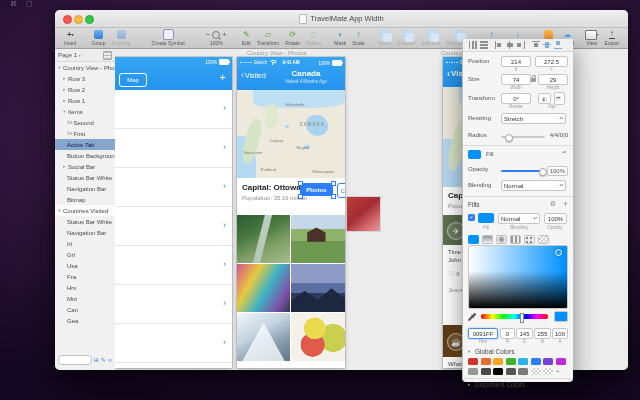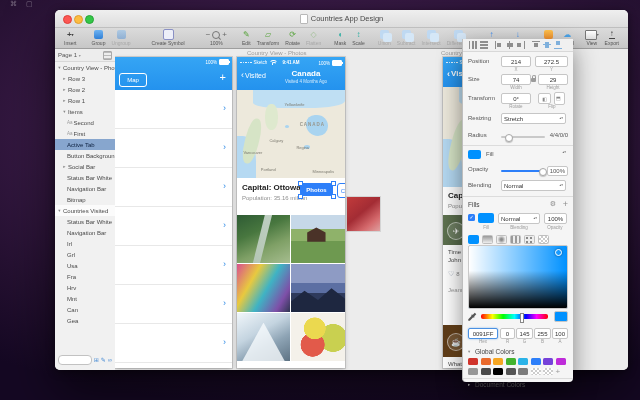--- a/index.html
+++ b/index.html
@@ -171,21 +171,21 @@
   <span class="a desk-glyph" style="left:10px;top:0px">⌘</span>
   <span class="a desk-glyph" style="left:26px;top:0px">▢</span>
 
   <div id="win" class="a">
 
     <div id="titlebar" class="a">
       <span class="tl r"></span>
       <span class="tl y"></span>
       <span class="tl g"></span>
       <span class="doc-ico"></span>
-      <span id="title">Countries App Design</span>
+      <span id="title">TravelMate App Width</span>
     </div>
 
     <div id="toolbar" class="a">
       <div class="titem" style="margin-right:12px">
         <span class="ticon" style="color:#444;font-weight:bold">+<span style="font-size:4px">▾</span></span>
         <span class="tlab">Insert</span>
       </div>
       <div class="titem">
         <span class="ticon">
             <span class="sq blue-sq"></span>

